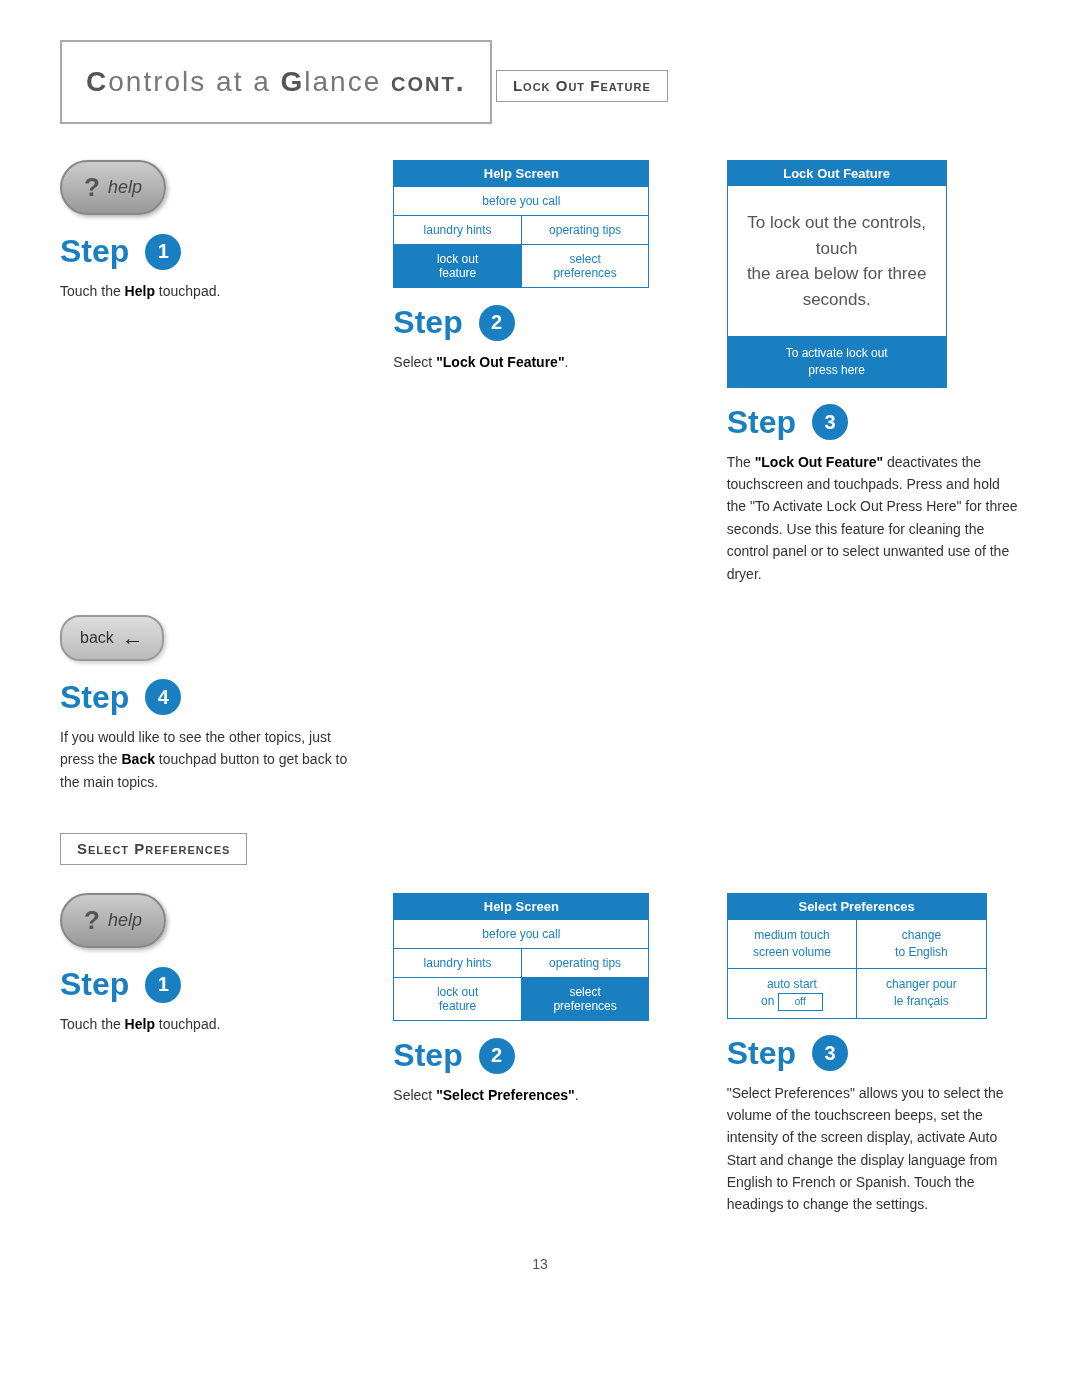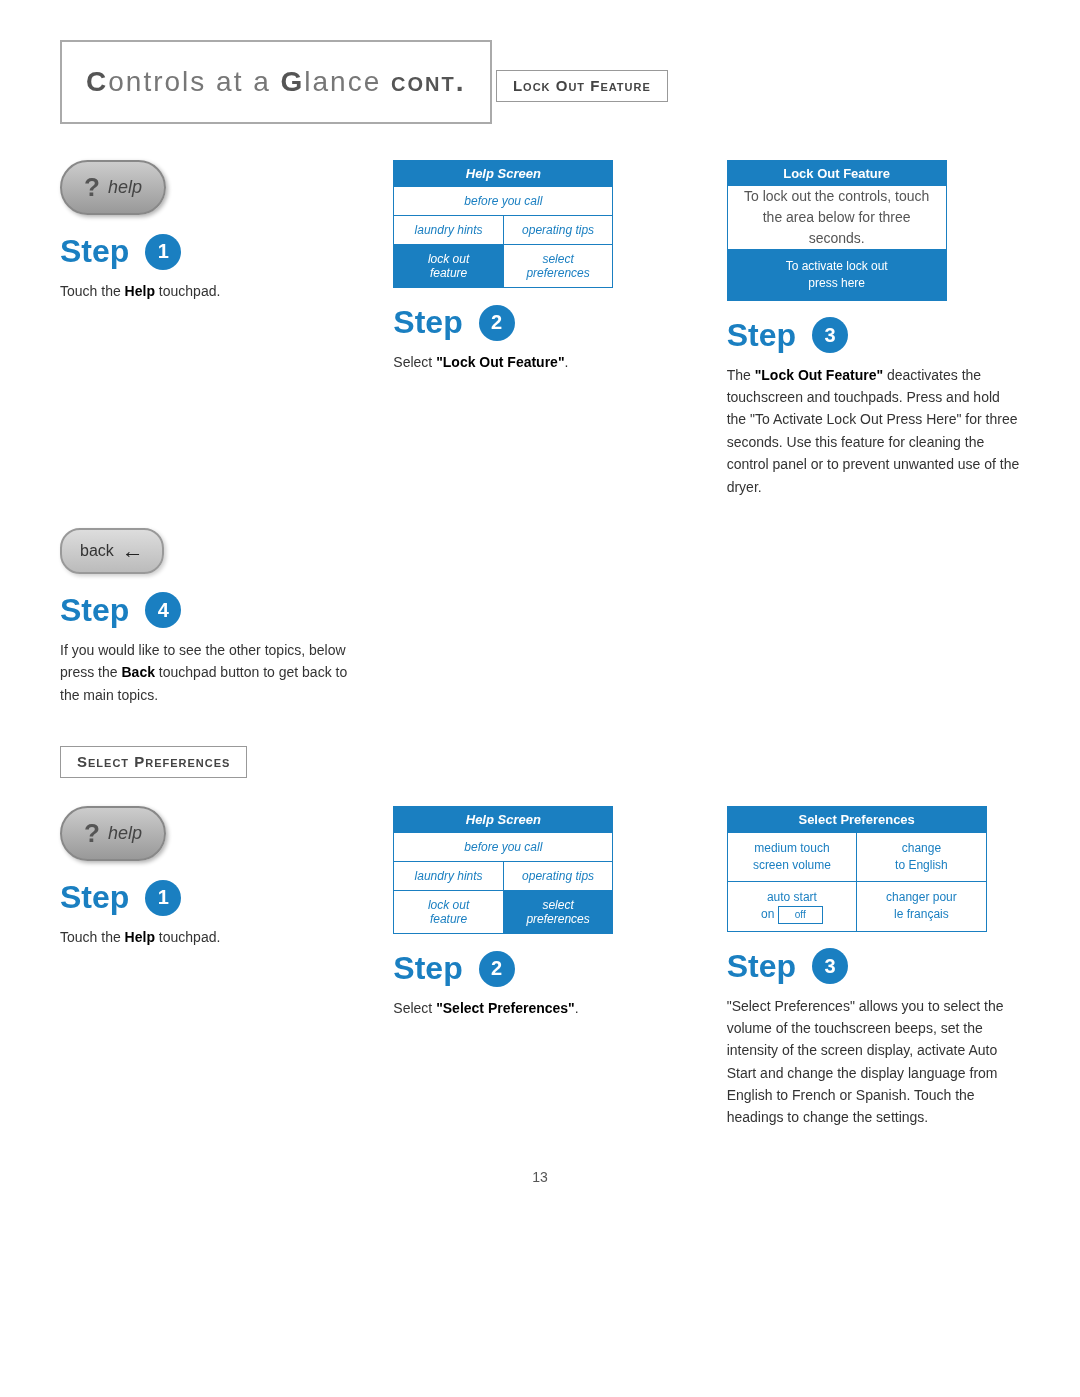--- a/index.html
+++ b/index.html
@@ -120,23 +120,22 @@
       color: #333;
     }
     .back-arrow {
       font-size: 22px;
       color: #222;
     }
 
     
     .help-screen {
       border: 1.5px solid #1a7fc1;
-      width: 220px;
+      width: 256px;
       font-size: 13px;
-      font-style: italic;
     }
     .help-screen .hs-header {
       background: #1a7fc1;
       color: #fff;
       text-align: center;
       padding: 5px 0;
       font-weight: bold;
       font-size: 13px;
     }
     .help-screen .hs-row {
@@ -170,24 +169,24 @@
     }
     .lockout-screen .ls-header {
       background: #1a7fc1;
       color: #fff;
       text-align: center;
       padding: 5px 0;
       font-weight: bold;
       font-size: 13px;
     }
     .lockout-screen .ls-body {
-      padding: 0 10px;
+      padding: 24px 10px;
       text-align: center;
       color: #555;
-      font-size: 14px;
+      font-size: 17px;
       line-height: 1.5;
       border-bottom: 1px solid #1a7fc1;
     }
     .lockout-screen .ls-footer {
       background: #1a7fc1;
       color: #fff;
       text-align: center;
       padding: 8px 6px;
       font-size: 12px;
       line-height: 1.4;
@@ -321,39 +320,39 @@
       </div>
       <div class="ls-footer">
         To activate lock out<br>press here
       </div>
     </div>
     <div class="step-label" style="margin-top:16px;">
       <span>Step</span>
       <span class="step-circle">3</span>
     </div>
     <div class="step-body">
-      <span>The </span><b>"Lock Out Feature"</b><span> deactivates the touchscreen and touchpads. Press and hold the "To Activate Lock Out Press Here" for three seconds. Use this feature for cleaning the control panel or to prevent unwanted use of the dryer.</span>
+      <span>The </span><b>"Lock Out Feature"</b><span> deactivates the touchscreen and touchpads. Press and hold the "To Activate Lock Out Press Here" for three seconds. Use this feature for cleaning the control panel or to select unwanted use of the dryer.</span>
     </div>
   </div>
 </div>
 
 
 <div style="display:flex; gap:40px; align-items:flex-start; margin-bottom:40px;">
   <div class="step-col">
     
     <div class="back-button">
       <span class="back-text">back</span>
       <span class="back-arrow">←</span>
     </div>
     <div class="step-label">
       <span>Step</span>
       <span class="step-circle">4</span>
     </div>
     <div class="step-body">
-      <span>If you would like to see the other topics, below press the </span><b>Back</b><span> touchpad button to get back to the main topics.</span>
+      <span>If you would like to see the other topics, just press the </span><b>Back</b><span> touchpad button to get back to the main topics.</span>
     </div>
   </div>
   <div class="step-col"></div>
   <div class="step-col"></div>
 </div>
 
 
 <div class="section-divider"></div>
 
 <div class="section-heading-box">

